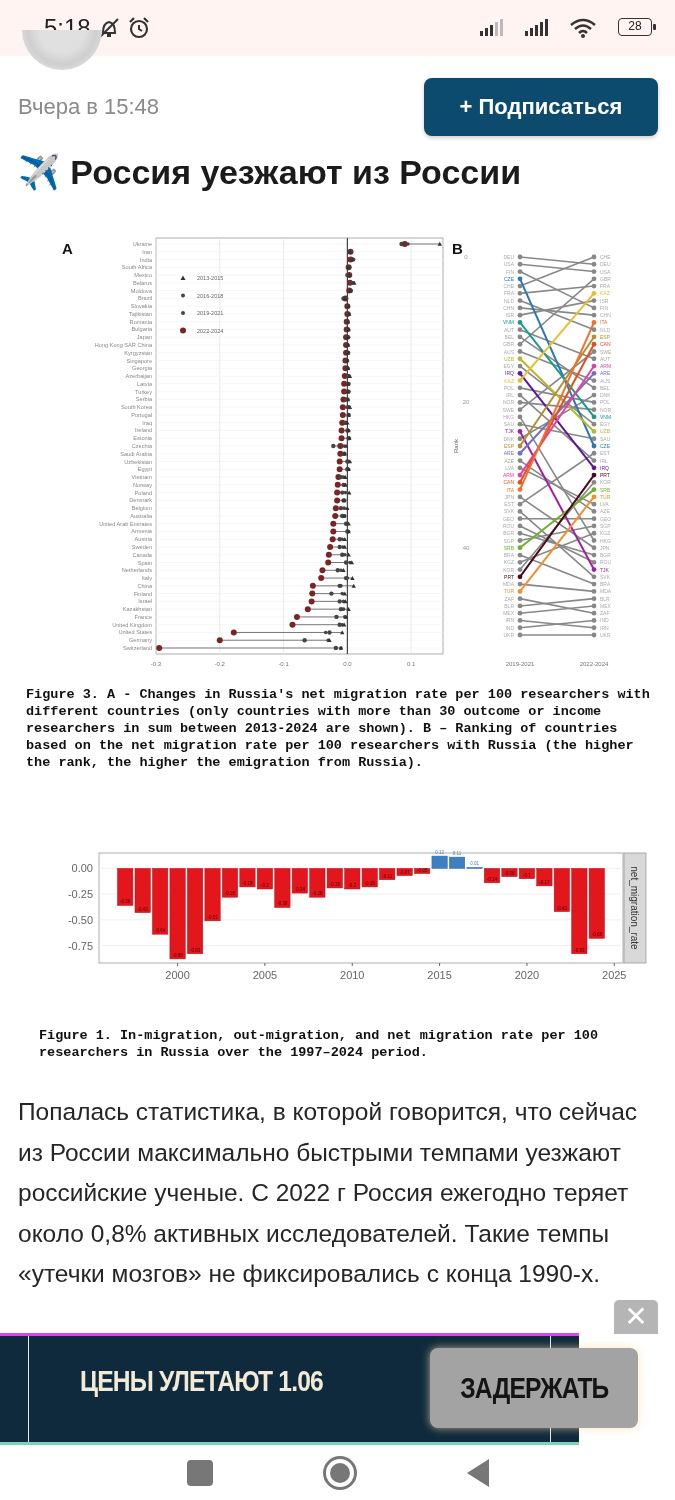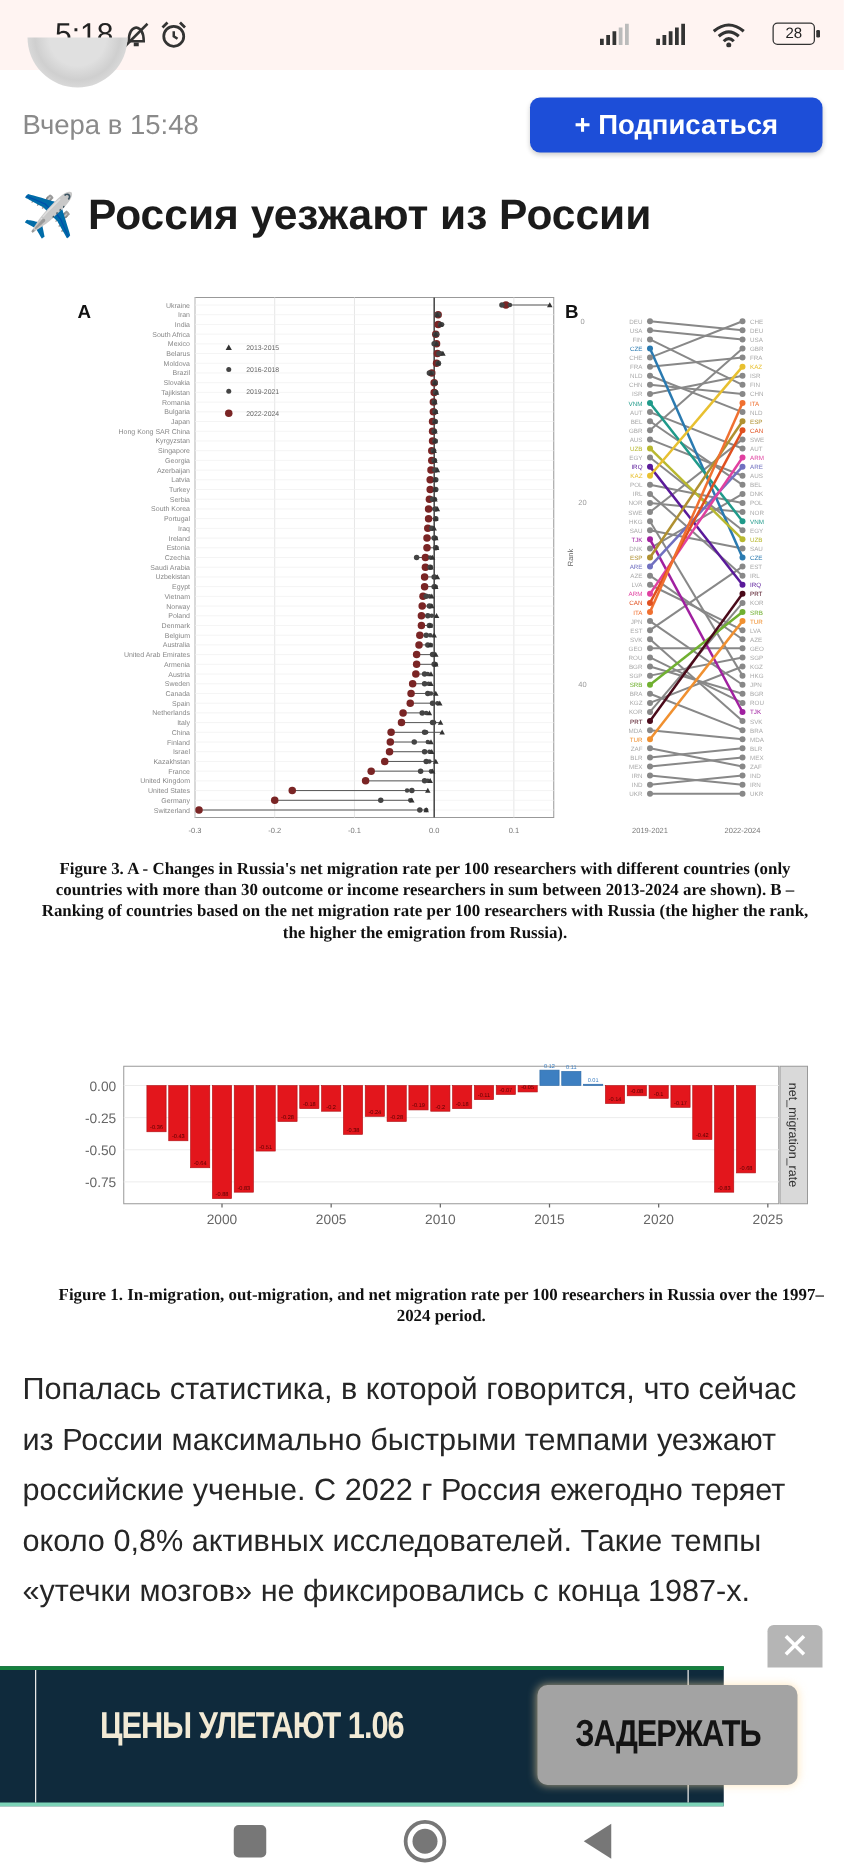--- a/index.html
+++ b/index.html
@@ -7,29 +7,29 @@
   .status-bar { position: absolute; top: 0; left: 0; width: 675px; height: 56px; background: #fff4f2; display: flex; align-items: center; justify-content: space-between; padding: 0 23px 0 44px; }
   .status-time { font-size: 24px; color: #222; display: flex; align-items: center; gap: 6px; }
   .status-right { display: flex; align-items: flex-start; gap: 22px; }
   .sig { display: flex; align-items: flex-end; gap: 2px; height: 18px; }
   .sig span { display: block; width: 3px; background: #333; }
   .battery { width: 34px; height: 18px; border: 1.5px solid #333; border-radius: 4px; font-size: 12px; text-align: center; line-height: 15px; color: #222; position: relative; }
   .battery::after { content: ""; position: absolute; right: -5px; top: 5px; width: 3px; height: 6px; background: #333; border-radius: 1px; }
   .avatar-peek { position: absolute; top: 30px; left: 22px; width: 80px; height: 40px; border-radius: 0 0 40px 40px; background: radial-gradient(circle at 50% 0%, #e0e0e0 40%, #cfcfcf 60%, #f2f2f2 100%); z-index: 0; }
   .meta-row { position: absolute; top: 78px; left: 18px; right: 17px; display: flex; justify-content: space-between; align-items: center; }
   .date { font-size: 22px; color: #8a8a8a; }
-  .subscribe-btn { background: #1d4ed8; color: #fff; font-weight: bold; font-size: 22px; border-radius: 8px; width: 234px; height: 44px; display: flex; align-items: center; justify-content: center; box-shadow: 0 2px 4px rgba(0,0,0,0.2); }
+  .subscribe-btn { background: #0c4a6e; color: #fff; font-weight: bold; font-size: 22px; border-radius: 8px; width: 234px; height: 58px; display: flex; align-items: center; justify-content: center; box-shadow: 0 2px 4px rgba(0,0,0,0.2); }
   .title { position: absolute; top: 152px; left: 18px; font-size: 34px; font-weight: bold; color: #1b1b1b; display: flex; align-items: center; gap: 10px; }
   .plane { font-size: 34px; color: #2f6db8; }
   .fig3 { position: absolute; top: 230px; left: 48px; width: 620px; height: 440px; }
-  .fig-caption { position: absolute; font-family: Liberation Serif, serif; font-weight: bold; font-size: 13.5px; color: #111; text-align: center; line-height: 17px; }
+  .fig-caption { position: absolute; font-family: Liberation Mono, monospace; font-weight: bold; font-size: 13.5px; color: #111; text-align: left; line-height: 17px; }
   .fig1 { position: absolute; top: 845px; left: 55px; width: 600px; height: 160px; }
   .article-text { position: absolute; top: 1092px; left: 18px; width: 640px; font-size: 24.5px; line-height: 40.5px; color: #262626; }
   .close-ad { position: absolute; top: 1300px; left: 614px; width: 44px; height: 34px; background: #b5b5b5; color: #fff; font-size: 28px; text-align: center; line-height: 34px; border-radius: 5px 5px 0 0; }
-  .ad-banner { position: absolute; top: 1333px; left: 0; width: 579px; height: 112px; background: #0f2a3c; border-top: 3px solid #15803d; border-bottom: 3px solid #7dd3b8; }
+  .ad-banner { position: absolute; top: 1333px; left: 0; width: 579px; height: 112px; background: #0f2a3c; border-top: 3px solid #d946ef; border-bottom: 3px solid #7dd3b8; }
   .ad-inner { position: absolute; left: 28px; right: 28px; top: 0; bottom: 0; border-left: 1.5px solid #e8e8e8; border-right: 1.5px solid #e8e8e8; }
   .ad-text { position: absolute; left: 80px; top: 28px; font-family: "Liberation Sans", sans-serif; font-weight: bold; font-size: 30px; color: #f2ead5; letter-spacing: -1px; transform: scaleX(0.82); transform-origin: left; }
   .ad-btn { position: absolute; left: 430px; top: 12px; width: 208px; height: 80px; background: #a3a3a3; border-radius: 8px; box-shadow: 0 0 8px rgba(255,220,160,0.7); display: flex; align-items: center; justify-content: center; }
   .ad-btn span { font-weight: bold; font-size: 30px; color: #141414; letter-spacing: -1px; transform: scaleX(0.82); display: inline-block; }
   .nav-bar { position: absolute; top: 1445px; left: 0; width: 675px; height: 55px; display: flex; justify-content: center; align-items: center; gap: 110px; }
   .nav-square { width: 26px; height: 26px; background: #777; border-radius: 4px; }
   .nav-home { width: 34px; height: 34px; border: 3px solid #777; border-radius: 50%; display: flex; align-items: center; justify-content: center; }
   .nav-home div { width: 20px; height: 20px; background: #777; border-radius: 50%; }
   .nav-back { width: 0; height: 0; border-top: 14px solid transparent; border-bottom: 14px solid transparent; border-right: 22px solid #777; }
   svg text { font-family: "Liberation Sans", sans-serif; }
@@ -836,21 +836,21 @@
       <rect x="516.6479999999999" y="23.42056074766355" width="15.370666666666665" height="85.32710280373831" fill="#e3161c" stroke="#b01015" stroke-width="0.5"></rect>
       <text x="524.3333333333333" y="106.74766355140186" font-size="4.5" fill="#5a0000" text-anchor="middle">-0.83</text>
       <rect x="534.1146666666666" y="23.42056074766355" width="15.370666666666665" height="69.90654205607476" fill="#e3161c" stroke="#b01015" stroke-width="0.5"></rect>
       <text x="541.8" y="91.32710280373831" font-size="4.5" fill="#5a0000" text-anchor="middle">-0.68</text>
       <rect x="569" y="8" width="22" height="110" fill="#d9d9d9" stroke="#999" stroke-width="0.8"></rect>
       <text x="576" y="63" font-size="10" fill="#333" text-anchor="middle" transform="rotate(90 576 63)">net_migration_rate</text>
     </svg>
 </div>
 <div class="fig-caption" style="top:1027px;left:39px;width:628px;">Figure 1. In-migration, out-migration, and net migration rate per 100 researchers in Russia over the 1997–2024 period.</div>
 
-<div class="article-text">Попалась статистика, в которой говорится, что сейчас из России максимально быстрыми темпами уезжают российские ученые. С 2022 г Россия ежегодно теряет около 0,8% активных исследователей. Такие темпы «утечки мозгов» не фиксировались с конца 1987-х.</div>
+<div class="article-text">Попалась статистика, в которой говорится, что сейчас из России максимально быстрыми темпами уезжают российские ученые. С 2022 г Россия ежегодно теряет около 0,8% активных исследователей. Такие темпы «утечки мозгов» не фиксировались с конца 1990-х.</div>
 
 <div class="close-ad">✕</div>
 <div class="ad-banner">
   <div class="ad-inner"></div>
   <div class="ad-text">ЦЕНЫ УЛЕТАЮТ 1.06</div>
   <div class="ad-btn">
       <span>ЗАДЕРЖАТЬ</span>
     </div>
 </div>
 

